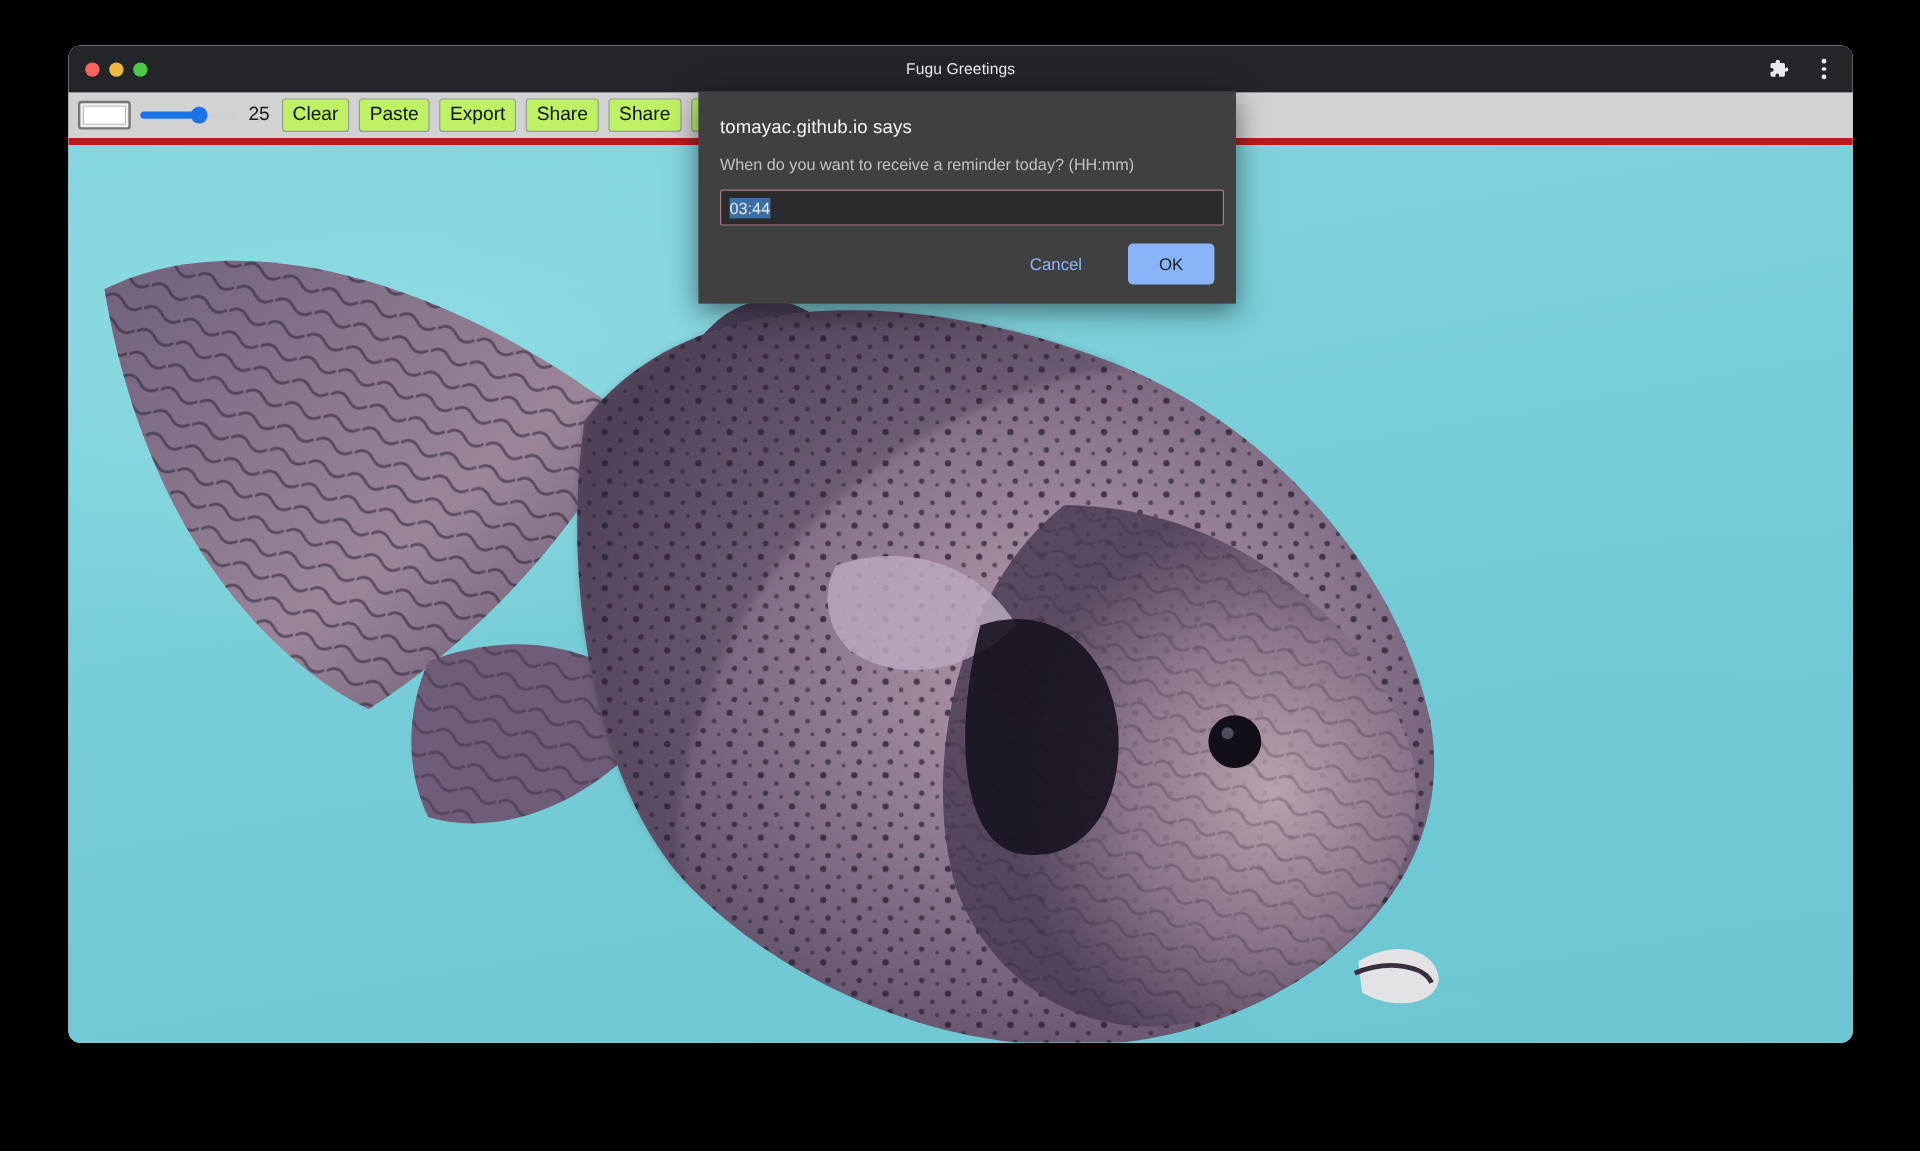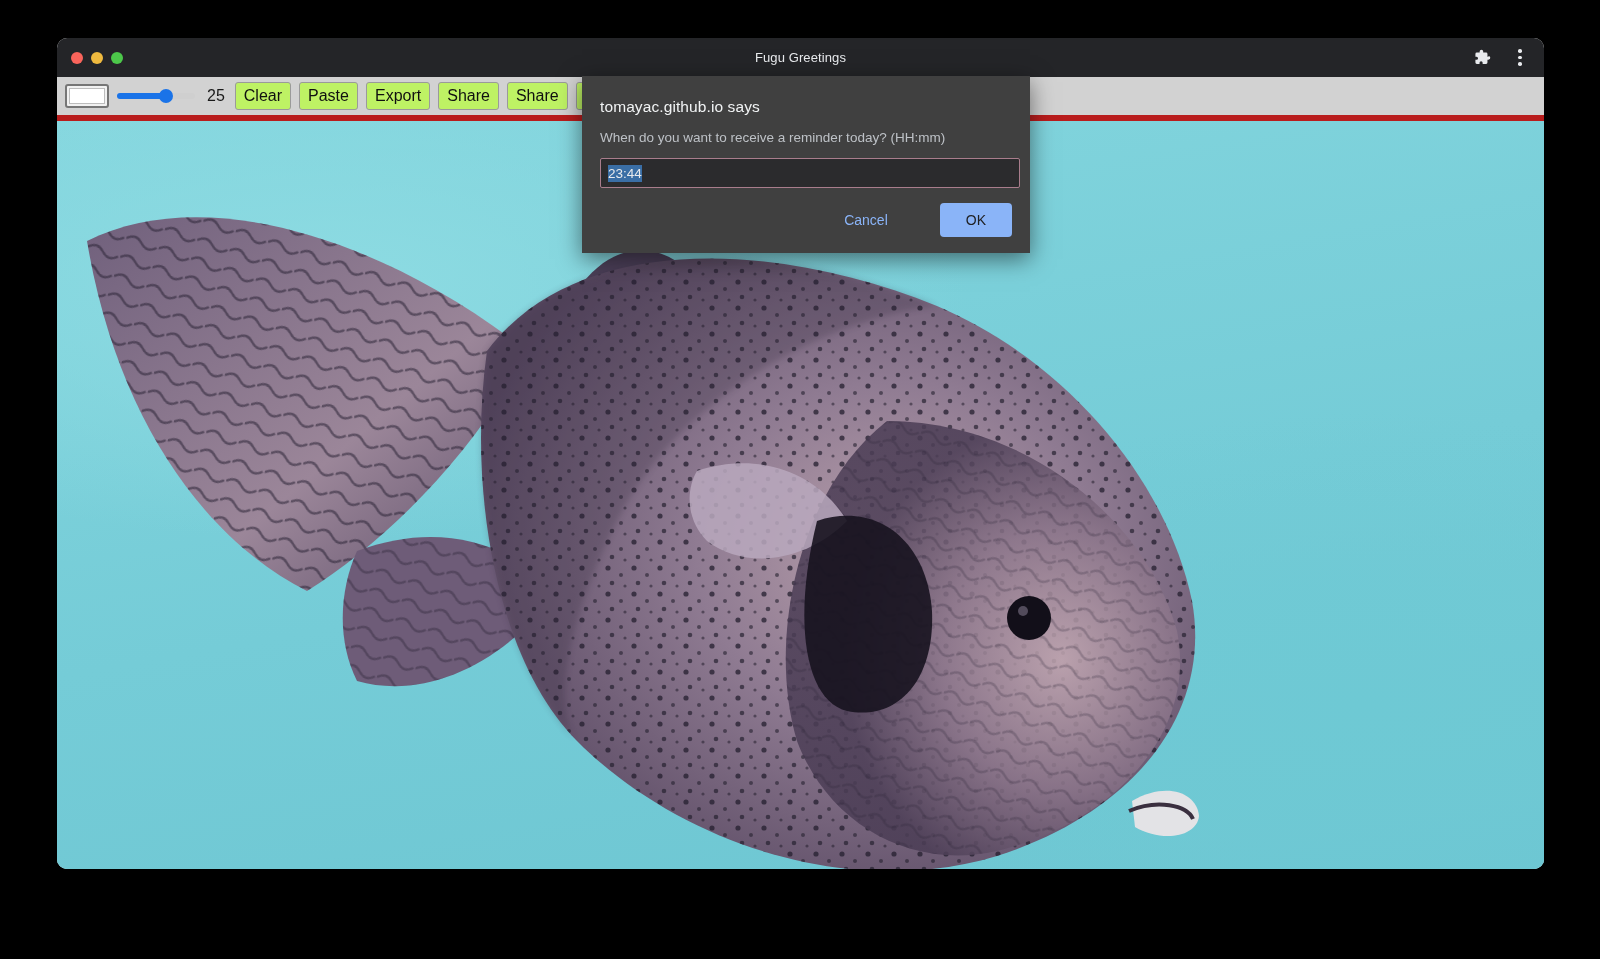--- a/index.html
+++ b/index.html
@@ -205,21 +205,21 @@
     font-size: 13.5px;
     color: #e8eaed;
     background: #3a6ea5;
     padding: 1px 0;
   }
   .dlg-actions {
     position: absolute;
     right: 18px; bottom: 16px;
     display: flex;
     align-items: center;
-    gap: 28px;
+    gap: 14px;
   }
   .btn-text {
     background: transparent;
     border: none;
     color: #8ab4f8;
     font-family: "Liberation Sans", sans-serif;
     font-size: 14px;
     padding: 8px 12px;
     border-radius: 4px;
     cursor: pointer;
@@ -354,21 +354,21 @@
                    C 440 540, 410 370, 430 230 Z" fill="#2a2335" opacity="0.22" filter="url(#soft)"></path>
         </svg>
       </div>
     </div>
 
     <div class="dialog">
       <div class="dlg-title">tomayac.github.io says</div>
       <div class="dlg-msg">When do you want to receive a reminder today? (HH:mm)</div>
       <div class="dlg-input-wrap">
         <div class="dlg-input-fake">
-          <span class="sel-text">23:44</span>
+          <span class="sel-text">03:44</span>
         </div>
       </div>
       <div class="dlg-actions">
         <button class="btn-text">Cancel</button>
         <button class="btn-primary">OK</button>
       </div>
     </div>
 
   </div>
 </div>

